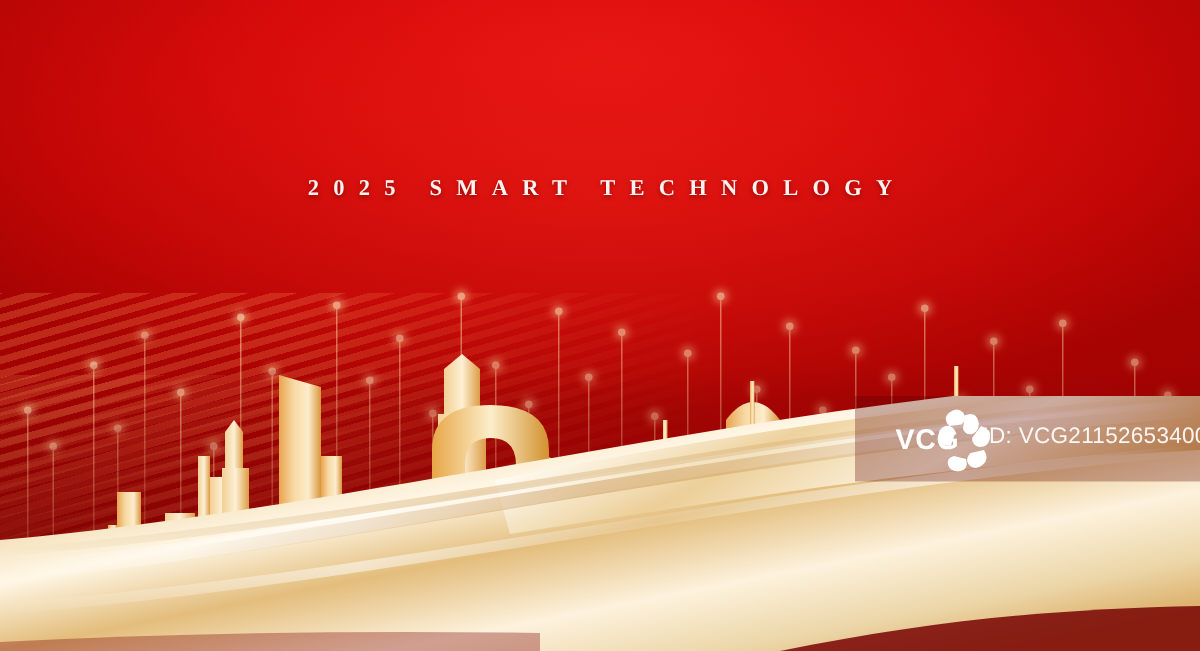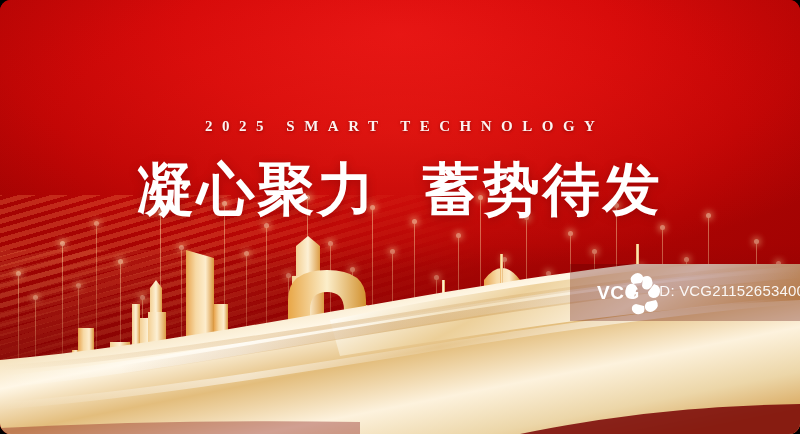--- a/index.html
+++ b/index.html
@@ -7,21 +7,20 @@
     padding: 0;
     background: #000;
   }
   #poster {
     position: relative;
     width: 800px;
     height: 434px;
     overflow: hidden;
     font-family: "Liberation Serif", "DejaVu Serif", serif;
     background: #c80000;
-    border-radius: 11px;
   }
 
   
   .bg-base {
     position: absolute;
     inset: 0;
     background:
       radial-gradient(ellipse 70% 55% at 50% 8%, #e41212 0%, #d60a0a 38%, #c00505 72%, #a50202 100%);
   }
   .bg-vignette {
@@ -499,21 +498,20 @@
     <path d="M0,118 C150,104 320,70 500,42 C620,24 720,14 800,8" fill="none" stroke="url(#s3)" stroke-width="12" opacity="0.85"></path>
     <path d="M0,142 C160,130 340,98 520,70 C640,52 730,42 800,36" fill="none" stroke="url(#s3)" stroke-width="7" opacity="0.7"></path>
     <path d="M120,106 C280,82 450,50 640,26 C710,18 760,14 800,12" fill="none" stroke="url(#s4)" stroke-width="9" opacity="0.8"></path>
     <path d="M0,104 C150,94 330,62 510,34 C630,16 730,6 800,0" fill="none" stroke="url(#s4)" stroke-width="5" opacity="0.6"></path>
 
     <path d="M520,170 C620,150 700,142 800,140 L800,170 Z" fill="rgba(120,4,4,0.85)"></path>
     <path d="M0,164 C120,158 240,156 360,158 L360,170 L0,170 Z" fill="rgba(125,6,6,0.35)"></path>
   </svg>
 
   <div class="tagline">2025 SMART TECHNOLOGY</div>
-  <div class="headline">凝心聚力  蓄势待发</div>
 
   <div class="wm-band"></div>
 
   <svg class="wm-logo" viewBox="0 0 70 48">
     <text x="0" y="30" fill="#ffffff" font-family="Liberation Sans, sans-serif" font-size="19" font-weight="700" letter-spacing="0.5">VCG</text>
     <g fill="#ffffff" transform="translate(48,24)">
       <path d="M-2,-16 q7,-3 9,3 q2,6 -3,9 q-5,2 -7,-3 Z"></path>
       <path d="M9,-9 q7,2 6,8 q-1,6 -7,6 q-5,-1 -5,-6 Z"></path>
       <path d="M11,7 q4,6 -1,10 q-5,4 -9,0 q-3,-4 1,-8 Z"></path>
       <path d="M-1,13 q2,7 -4,8 q-6,1 -8,-4 q-1,-5 4,-6 Z"></path>

